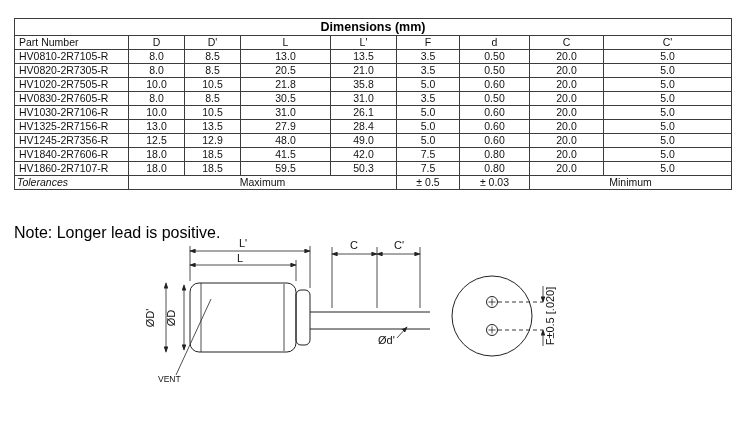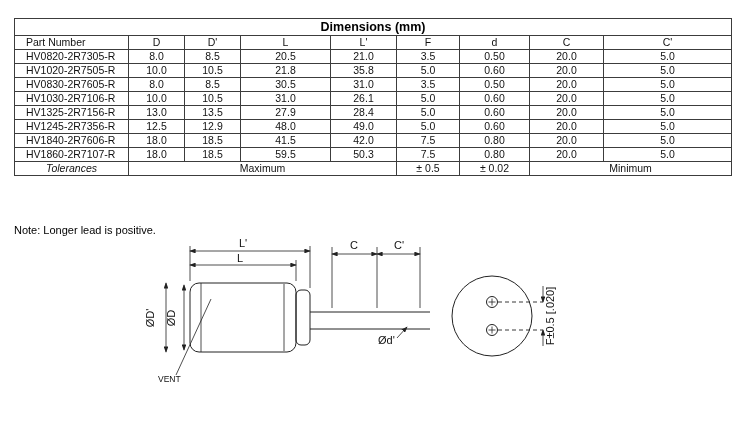--- a/index.html
+++ b/index.html
@@ -7,24 +7,24 @@
   body { width:744px; height:428px; font-family:"Liberation Sans", sans-serif; }
   .page { position:relative; width:744px; height:428px; background:#fff; overflow:hidden; }
 
   table.dims { position:absolute; left:14px; top:18px; width:717px; border-collapse:collapse; table-layout:fixed; background:#fff; }
   .dims th, .dims td {
     border:1px solid #3c3c3c; font-size:10.5px; color:#111;
     text-align:center; padding:0 2px; height:14px; line-height:13px;
     font-weight:normal; white-space:nowrap; overflow:hidden;
   }
   .dims .title-cell { font-weight:bold; font-size:12.5px; height:17px; color:#000;margin-left:47px; }
-  .dims th.part, .dims td.part { text-align:left; padding-left:11px; }
-  .dims td.tol { font-style:italic; text-align:center; }
-
-  .note { position:absolute; left:14px; top:224px; font-size:11px; color:#000; }
+  .dims th.part, .dims td.part { text-align:left; padding-left:4px; }
+  .dims td.tol { font-style:italic; text-align:left; }
+
+  .note { position:absolute; left:14px; top:224px; font-size:16px; color:#000; }
 
   svg.diagram { position:absolute; left:0; top:236px; }
   svg.diagram .ln { stroke:#222; stroke-width:1; fill:none; }
   svg.diagram .thin { stroke:#222; stroke-width:0.8; fill:none; }
   svg.diagram .dash { stroke:#222; stroke-width:0.9; fill:none; stroke-dasharray:4 3; }
   svg.diagram text { font-family:"Liberation Sans", sans-serif; font-size:11px; fill:#111; }
   svg.diagram text.small { font-size:8.5px; }
   svg.diagram .arrfill { fill:#222; }
 </style>
 </head>
@@ -55,20 +55,31 @@
           <th>L</th>
           <th>L'</th>
           <th>F</th>
           <th>d</th>
           <th>C</th>
           <th>C'</th>
         </tr>
     </thead>
     <tbody>
         <tr>
+          <td class="part">HV0810-2R7105-R</td>
+          <td>8.0</td>
+          <td>8.5</td>
+          <td>13.0</td>
+          <td>13.5</td>
+          <td>3.5</td>
+          <td>0.50</td>
+          <td>20.0</td>
+          <td>5.0</td>
+        </tr>
+        <tr>
           <td class="part">HV0820-2R7305-R</td>
           <td>8.0</td>
           <td>8.5</td>
           <td>20.5</td>
           <td>21.0</td>
           <td>3.5</td>
           <td>0.50</td>
           <td>20.0</td>
           <td>5.0</td>
         </tr>
@@ -148,21 +159,21 @@
           <td>0.80</td>
           <td>20.0</td>
           <td>5.0</td>
         </tr>
       </tbody>
     <tbody>
       <tr>
         <td class="tol">Tolerances</td>
         <td colspan="4">Maximum</td>
         <td>± 0.5</td>
-        <td>± 0.02</td>
+        <td>± 0.03</td>
         <td colspan="2">Minimum</td>
       </tr>
     </tbody>
   </table>
 
   <div class="note">Note: Longer lead is positive.</div>
 
   <svg class="diagram" width="744" height="192" viewBox="0 0 744 192">
     <defs>
       <marker id="ae" markerWidth="8" markerHeight="6" refX="7" refY="3" orient="auto">

